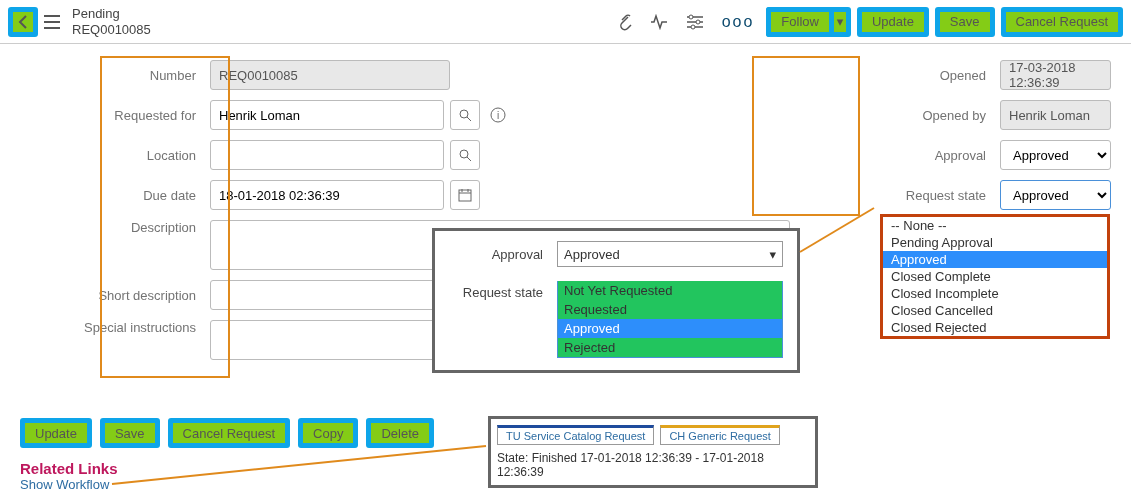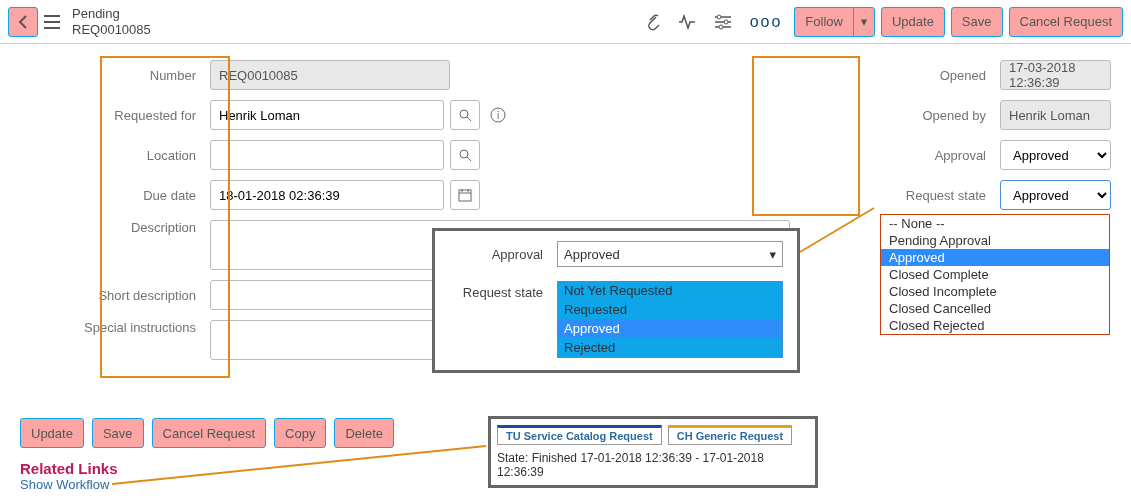--- a/index.html
+++ b/index.html
@@ -1,19 +1,19 @@
 <!DOCTYPE html>
 <html><head>
 <meta charset="utf-8">
 <style>
   * { box-sizing: border-box; margin: 0; padding: 0; font-family: Arial, Helvetica, sans-serif; }
   body { background: #fff; font-size: 13px; color: #333; width:1131px; height:500px; overflow:hidden; position:relative; }
 
   .header { display:flex; align-items:center; border-bottom:1px solid #ccc; padding:4px 8px; height:44px; }
-  .hbtn { border:1px solid #0ea5e9; background:#fca5a5; color:#555; border-radius:3px; height:30px; padding:0 10px; font-size:13px; display:inline-flex; align-items:center; justify-content:center; }
+  .hbtn { border:5px solid #0ea5e9; background:#84cc16; color:#555; border-radius:3px; height:30px; padding:0 10px; font-size:13px; display:inline-flex; align-items:center; justify-content:center; }
   .hicon { width:30px; padding:0; }
   .title-block { margin-left:6px; line-height:1.2; }
   .title-main { font-size:13px; color:#444; }
   .title-sub { font-size:13px; color:#444; }
   .header-right { margin-left:auto; display:flex; align-items:center; gap:6px; }
   .icon-span { color:#0c4a6e; font-size:16px; padding:0 6px; }
   .follow-wrap { display:flex; }
   .follow-wrap .hbtn:first-child { border-radius:3px 0 0 3px; border-right:none; }
   .follow-wrap .hbtn:last-child { border-radius:0 3px 3px 0; width:22px; padding:0; }
 
@@ -29,36 +29,36 @@
   textarea.ta { width:100%; height:50px; border:1px solid #bbb; border-radius:3px; resize:none; padding:6px; font-size:13px; }
 
   .hl-orange1 { position:absolute; left:100px; top:56px; width:130px; height:322px; border:2px solid #e08a1c; pointer-events:none; }
   .hl-orange2 { position:absolute; left:752px; top:56px; width:108px; height:160px; border:2px solid #e08a1c; pointer-events:none; }
 
   .overlay-box { position:absolute; border:3px solid #666; background:#fff; padding:10px 14px; }
   #ov1 { left:432px; top:228px; width:368px; }
   .ov-row { display:flex; align-items:center; margin-bottom:2px; }
   .ov-label { width:108px; text-align:right; padding-right:14px; color:#444; font-size:13px; }
   .ov-sel { flex:1; height:26px; border:1px solid #999; padding:0 6px; font-size:13px; display:flex; align-items:center; justify-content:space-between; background:#fff; }
-  .dropdown-list { border:1px solid #4a90d9; border-top:none; background:#0ea5e9; }
+  .dropdown-list { border:1px solid #4a90d9; border-top:none; background:#22c55e; }
   .dropdown-list div { padding:2px 6px; font-size:13px; cursor:default; }
   .dropdown-list .selected { background:#2d8efb; color:#fff; }
 
-  .state-dd { position:absolute; left:880px; top:214px; width:230px; border:1px solid #c2410c; background:#fff; z-index:5; }
+  .state-dd { position:absolute; left:880px; top:214px; width:230px; border:3px solid #c2410c; background:#fff; z-index:5; }
   .state-dd div { padding:1px 8px; font-size:13px; cursor:default; }
   .state-dd .selected { background:#2d8efb; color:#fff; }
 
   .bottom-bar { position:absolute; left:20px; top:418px; display:flex; gap:8px; }
   .related { position:absolute; left:20px; top:460px; }
   .related h4 { font-size:15px; font-weight:bold; color:#be185d; margin-bottom:0; }
   .related a { color:#2d6ca2; font-size:13px; text-decoration:none; }
 
   #ov2 { position:absolute; left:488px; top:416px; width:330px; border:3px solid #666; background:#fff; padding:6px; }
   .wf-tabs { display:flex; gap:6px; margin-bottom:6px; }
-  .wf-tab { border:1px solid #999; border-top:3px solid #1e4b9c; padding:2px 8px; font-size:11px; color:#2d6ca2; background:#fff;font-weight:bold; }
+  .wf-tab { border:1px solid #999; border-top:3px solid #1e4b9c; padding:2px 8px; font-size:11px; color:#2d6ca2; background:#fff; }
   .wf-tab.alt { border-top-color:#e0a31c; }
   .wf-state { font-size:12px; color:#333; }
 
   svg { display:block; }
   .orange-line { position:absolute; stroke:#e08a1c; stroke-width:2; fill:none; }
 </style>
 </head>
 <body>
 
 <div class="header">

